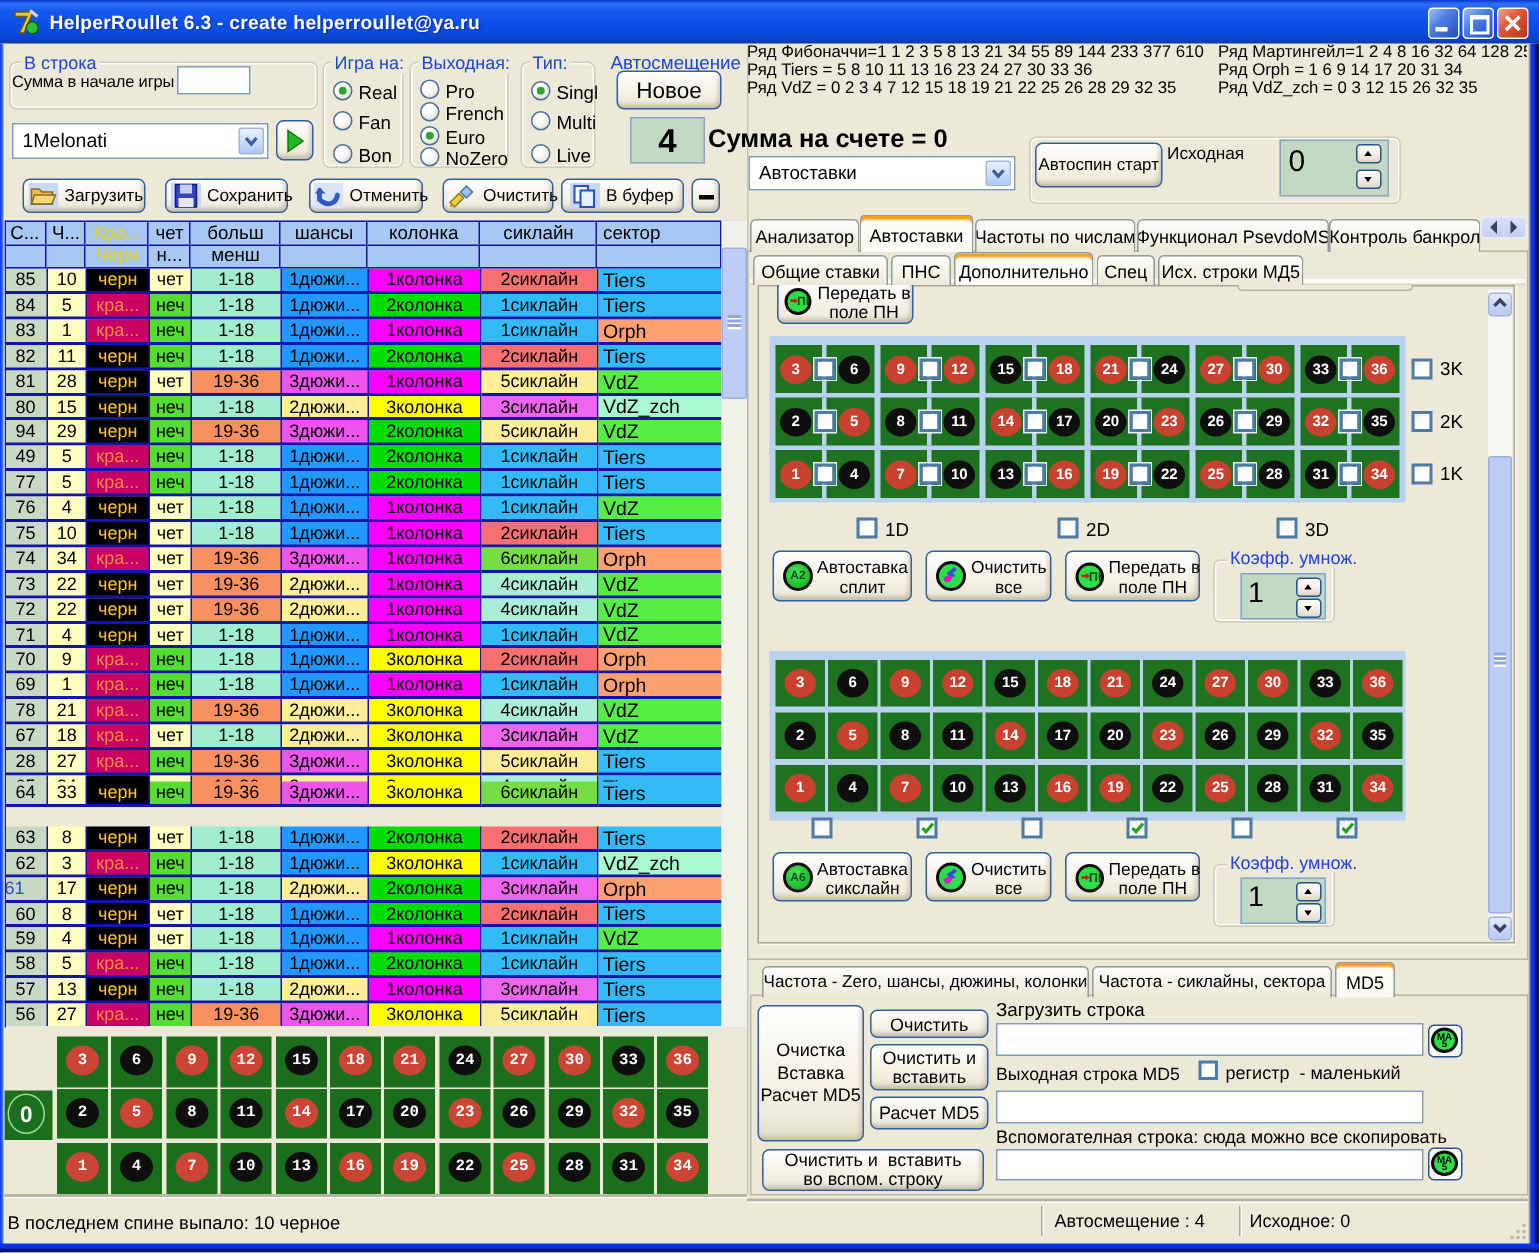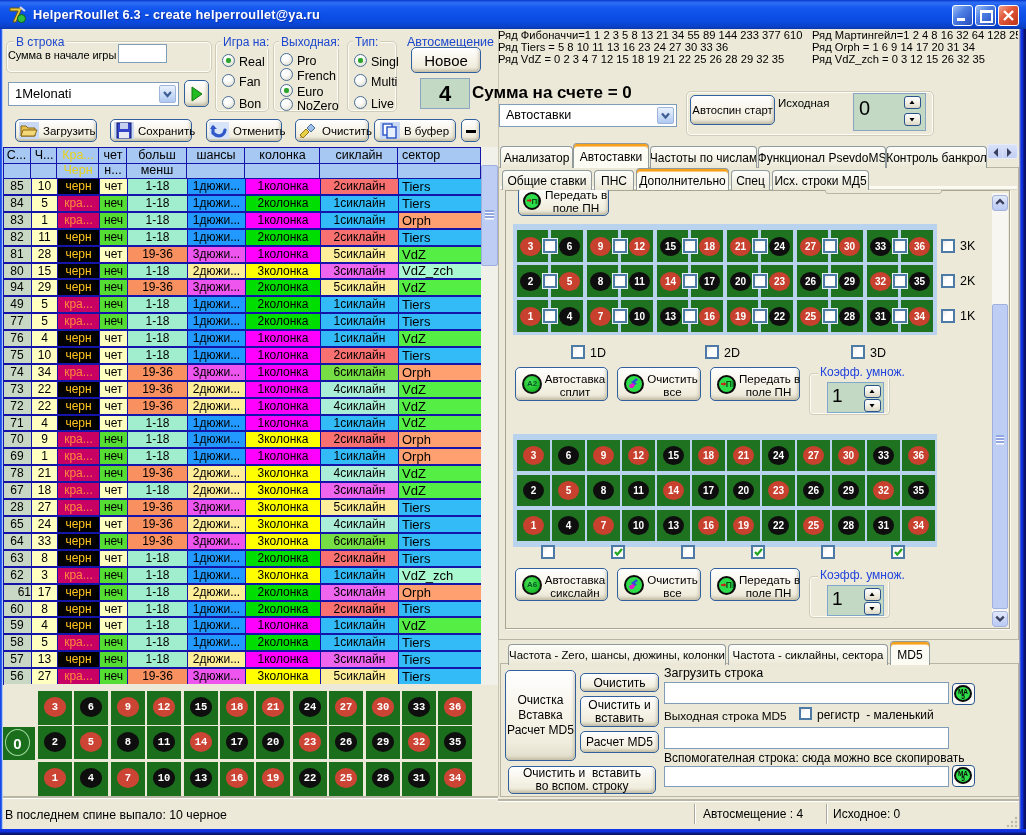--- a/index.html
+++ b/index.html
@@ -353,21 +353,21 @@
       <div style="position:absolute;left:0px;top:0px;width:28px;height:15px;background:#C8D8C4;color:#000;text-align:center;font-size:12px;line-height:15.5px;border-right:1px solid #1414AA;border-bottom:2px solid #1414AA;box-sizing:content-box;">65</div>
       <div style="position:absolute;left:29px;top:0px;width:25px;height:15px;background:#FFFFC0;color:#000;text-align:center;font-size:12px;line-height:15.5px;border-right:1px solid #1414AA;border-bottom:2px solid #1414AA;box-sizing:content-box;">24</div>
       <div style="position:absolute;left:55px;top:0px;width:41px;height:15px;background:#000000;color:#FFC41E;text-align:center;font-size:12px;line-height:15.5px;border-right:1px solid #1414AA;border-bottom:2px solid #1414AA;box-sizing:content-box;">черн</div>
       <div style="position:absolute;left:97px;top:0px;width:27px;height:15px;background:#FFFFC0;color:#000;text-align:center;font-size:12px;line-height:15.5px;border-right:1px solid #1414AA;border-bottom:2px solid #1414AA;box-sizing:content-box;">чет</div>
       <div style="position:absolute;left:125px;top:0px;width:59px;height:15px;background:#F89060;color:#000;text-align:center;font-size:12px;line-height:15.5px;border-right:1px solid #1414AA;border-bottom:2px solid #1414AA;box-sizing:content-box;">19-36</div>
       <div style="position:absolute;left:185px;top:0px;width:57px;height:15px;background:#FFEE99;color:#000;text-align:center;font-size:12px;line-height:15.5px;border-right:1px solid #1414AA;border-bottom:2px solid #1414AA;box-sizing:content-box;">2дюжи...</div>
       <div style="position:absolute;left:243px;top:0px;width:74px;height:15px;background:#FFFF00;color:#000;text-align:center;font-size:12px;line-height:15.5px;border-right:1px solid #1414AA;border-bottom:2px solid #1414AA;box-sizing:content-box;">3колонка</div>
       <div style="position:absolute;left:318px;top:0px;width:77px;height:15px;background:#AAEED8;color:#000;text-align:center;font-size:12px;line-height:15.5px;border-right:1px solid #1414AA;border-bottom:2px solid #1414AA;box-sizing:content-box;">4сиклайн</div>
       <div style="position:absolute;left:396px;top:0px;width:81px;height:15px;background:#33BBF8;color:#000;text-align:left;padding-left:3px;font-size:13px;line-height:15.5px;border-right:1px solid #1414AA;border-bottom:2px solid #1414AA;box-sizing:content-box;">Tiers</div>
     </div>
-    <div style="position:absolute;left:0px;top:387px;width:478px;height:17px;">
+    <div style="position:absolute;left:0px;top:374px;width:478px;height:17px;">
       <div style="position:absolute;left:0px;top:0px;width:28px;height:15px;background:#C8D8C4;color:#000;text-align:center;font-size:12px;line-height:15.5px;border-right:1px solid #1414AA;border-bottom:2px solid #1414AA;box-sizing:content-box;">64</div>
       <div style="position:absolute;left:29px;top:0px;width:25px;height:15px;background:#FFFFC0;color:#000;text-align:center;font-size:12px;line-height:15.5px;border-right:1px solid #1414AA;border-bottom:2px solid #1414AA;box-sizing:content-box;">33</div>
       <div style="position:absolute;left:55px;top:0px;width:41px;height:15px;background:#000000;color:#FFC41E;text-align:center;font-size:12px;line-height:15.5px;border-right:1px solid #1414AA;border-bottom:2px solid #1414AA;box-sizing:content-box;">черн</div>
       <div style="position:absolute;left:97px;top:0px;width:27px;height:15px;background:#55DD33;color:#000;text-align:center;font-size:12px;line-height:15.5px;border-right:1px solid #1414AA;border-bottom:2px solid #1414AA;box-sizing:content-box;">неч</div>
       <div style="position:absolute;left:125px;top:0px;width:59px;height:15px;background:#F89060;color:#000;text-align:center;font-size:12px;line-height:15.5px;border-right:1px solid #1414AA;border-bottom:2px solid #1414AA;box-sizing:content-box;">19-36</div>
       <div style="position:absolute;left:185px;top:0px;width:57px;height:15px;background:#EE55EE;color:#000;text-align:center;font-size:12px;line-height:15.5px;border-right:1px solid #1414AA;border-bottom:2px solid #1414AA;box-sizing:content-box;">3дюжи...</div>
       <div style="position:absolute;left:243px;top:0px;width:74px;height:15px;background:#FFFF00;color:#000;text-align:center;font-size:12px;line-height:15.5px;border-right:1px solid #1414AA;border-bottom:2px solid #1414AA;box-sizing:content-box;">3колонка</div>
       <div style="position:absolute;left:318px;top:0px;width:77px;height:15px;background:#77DD44;color:#000;text-align:center;font-size:12px;line-height:15.5px;border-right:1px solid #1414AA;border-bottom:2px solid #1414AA;box-sizing:content-box;">6сиклайн</div>
       <div style="position:absolute;left:396px;top:0px;width:81px;height:15px;background:#33BBF8;color:#000;text-align:left;padding-left:3px;font-size:13px;line-height:15.5px;border-right:1px solid #1414AA;border-bottom:2px solid #1414AA;box-sizing:content-box;">Tiers</div>
     </div>
@@ -387,21 +387,21 @@
       <div style="position:absolute;left:29px;top:0px;width:25px;height:15px;background:#FFFFC0;color:#000;text-align:center;font-size:12px;line-height:15.5px;border-right:1px solid #1414AA;border-bottom:2px solid #1414AA;box-sizing:content-box;">3</div>
       <div style="position:absolute;left:55px;top:0px;width:41px;height:15px;background:#C80064;color:#FF8A3C;text-align:center;font-size:12px;line-height:15.5px;border-right:1px solid #1414AA;border-bottom:2px solid #1414AA;box-sizing:content-box;">кра...</div>
       <div style="position:absolute;left:97px;top:0px;width:27px;height:15px;background:#55DD33;color:#000;text-align:center;font-size:12px;line-height:15.5px;border-right:1px solid #1414AA;border-bottom:2px solid #1414AA;box-sizing:content-box;">неч</div>
       <div style="position:absolute;left:125px;top:0px;width:59px;height:15px;background:#A0EECE;color:#000;text-align:center;font-size:12px;line-height:15.5px;border-right:1px solid #1414AA;border-bottom:2px solid #1414AA;box-sizing:content-box;">1-18</div>
       <div style="position:absolute;left:185px;top:0px;width:57px;height:15px;background:#2299FF;color:#000;text-align:center;font-size:12px;line-height:15.5px;border-right:1px solid #1414AA;border-bottom:2px solid #1414AA;box-sizing:content-box;">1дюжи...</div>
       <div style="position:absolute;left:243px;top:0px;width:74px;height:15px;background:#FFFF00;color:#000;text-align:center;font-size:12px;line-height:15.5px;border-right:1px solid #1414AA;border-bottom:2px solid #1414AA;box-sizing:content-box;">3колонка</div>
       <div style="position:absolute;left:318px;top:0px;width:77px;height:15px;background:#33BBF8;color:#000;text-align:center;font-size:12px;line-height:15.5px;border-right:1px solid #1414AA;border-bottom:2px solid #1414AA;box-sizing:content-box;">1сиклайн</div>
       <div style="position:absolute;left:396px;top:0px;width:81px;height:15px;background:#A8F8D0;color:#000;text-align:left;padding-left:3px;font-size:13px;line-height:15.5px;border-right:1px solid #1414AA;border-bottom:2px solid #1414AA;box-sizing:content-box;">VdZ_zch</div>
     </div>
     <div style="position:absolute;left:0px;top:438px;width:478px;height:17px;">
-      <div style="position:absolute;left:0px;top:0px;width:28px;height:15px;background:#C8D8C4;color:#000000;text-align:right;font-size:12px;line-height:15.5px;border-right:1px solid #1414AA;border-bottom:2px solid #1414AA;box-sizing:content-box;">61</div>
+      <div style="position:absolute;left:0px;top:0px;width:28px;height:15px;background:#C8D8C4;color:#1d4ed8;text-align:left;font-size:12px;line-height:15.5px;border-right:1px solid #1414AA;border-bottom:2px solid #1414AA;box-sizing:content-box;">61</div>
       <div style="position:absolute;left:29px;top:0px;width:25px;height:15px;background:#FFFFC0;color:#000;text-align:center;font-size:12px;line-height:15.5px;border-right:1px solid #1414AA;border-bottom:2px solid #1414AA;box-sizing:content-box;">17</div>
       <div style="position:absolute;left:55px;top:0px;width:41px;height:15px;background:#000000;color:#FFC41E;text-align:center;font-size:12px;line-height:15.5px;border-right:1px solid #1414AA;border-bottom:2px solid #1414AA;box-sizing:content-box;">черн</div>
       <div style="position:absolute;left:97px;top:0px;width:27px;height:15px;background:#55DD33;color:#000;text-align:center;font-size:12px;line-height:15.5px;border-right:1px solid #1414AA;border-bottom:2px solid #1414AA;box-sizing:content-box;">неч</div>
       <div style="position:absolute;left:125px;top:0px;width:59px;height:15px;background:#A0EECE;color:#000;text-align:center;font-size:12px;line-height:15.5px;border-right:1px solid #1414AA;border-bottom:2px solid #1414AA;box-sizing:content-box;">1-18</div>
       <div style="position:absolute;left:185px;top:0px;width:57px;height:15px;background:#FFEE99;color:#000;text-align:center;font-size:12px;line-height:15.5px;border-right:1px solid #1414AA;border-bottom:2px solid #1414AA;box-sizing:content-box;">2дюжи...</div>
       <div style="position:absolute;left:243px;top:0px;width:74px;height:15px;background:#00DD00;color:#000;text-align:center;font-size:12px;line-height:15.5px;border-right:1px solid #1414AA;border-bottom:2px solid #1414AA;box-sizing:content-box;">2колонка</div>
       <div style="position:absolute;left:318px;top:0px;width:77px;height:15px;background:#EE66EE;color:#000;text-align:center;font-size:12px;line-height:15.5px;border-right:1px solid #1414AA;border-bottom:2px solid #1414AA;box-sizing:content-box;">3сиклайн</div>
       <div style="position:absolute;left:396px;top:0px;width:81px;height:15px;background:#FFA070;color:#000;text-align:left;padding-left:3px;font-size:13px;line-height:15.5px;border-right:1px solid #1414AA;border-bottom:2px solid #1414AA;box-sizing:content-box;">Orph</div>
     </div>
     <div style="position:absolute;left:0px;top:455px;width:478px;height:16px;">

